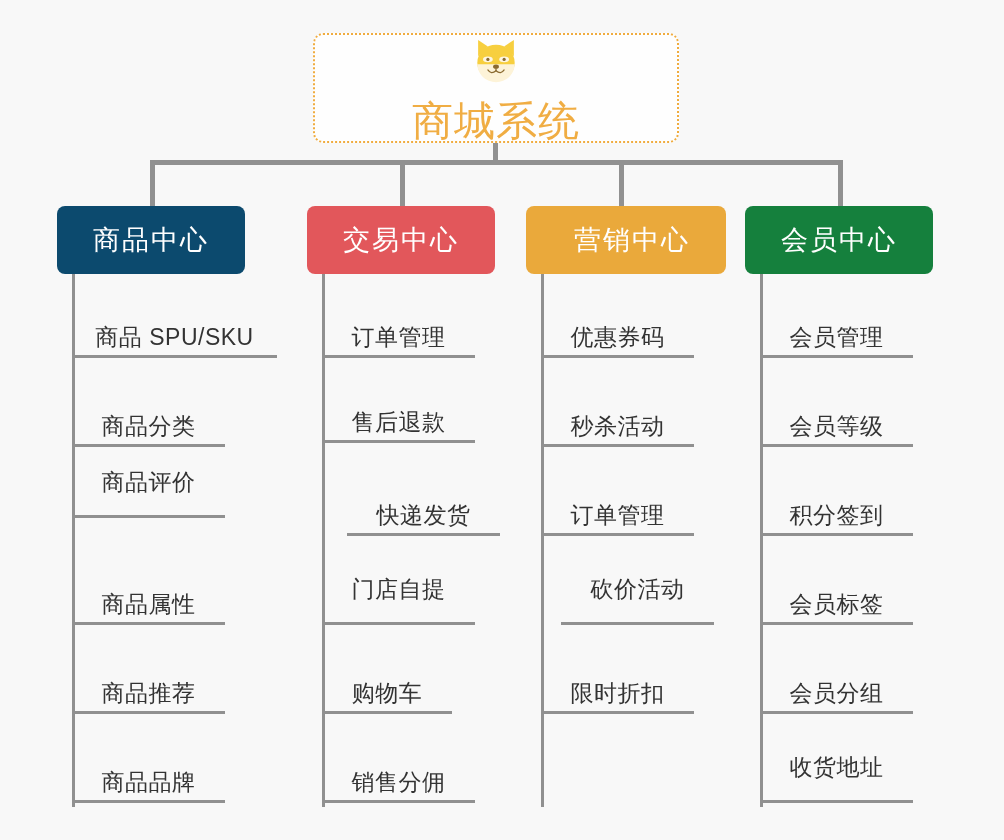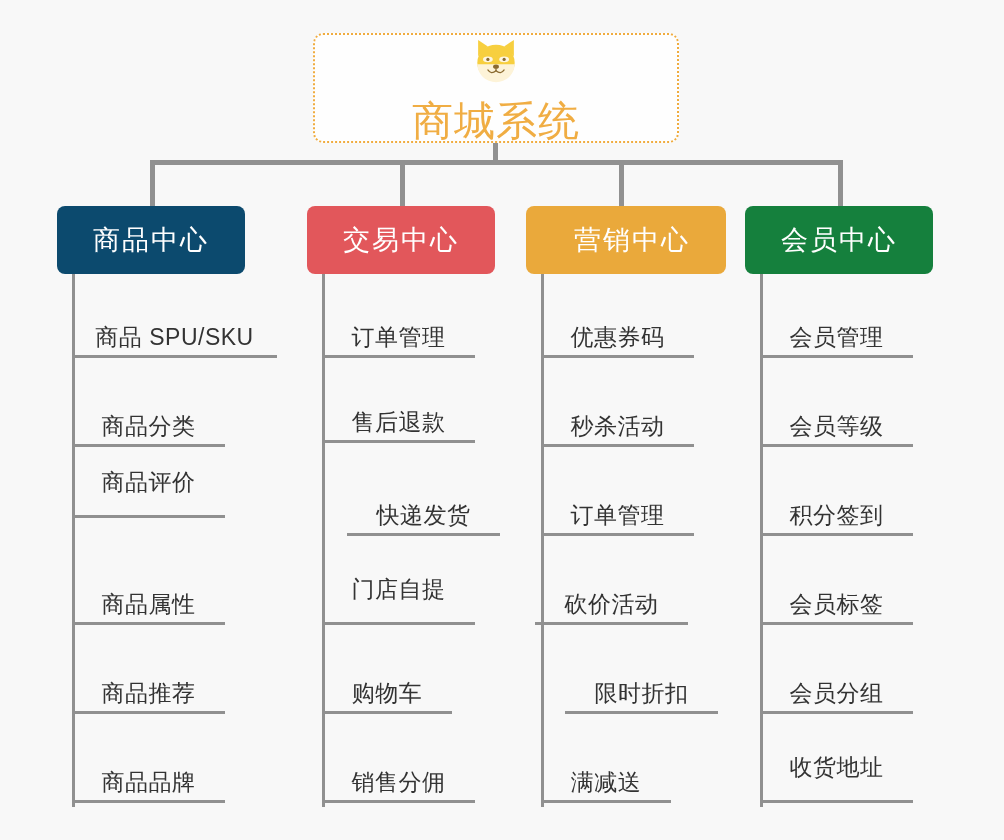--- a/index.html
+++ b/index.html
@@ -188,28 +188,25 @@
   <div class="leaf-spine" style="left:541px; top:274px; height:533px;"></div>
   <div class="leaf-item" style="left:541px; top:292px; width:153px;">
       <span>优惠券码</span>
     </div>
   <div class="leaf-item" style="left:541px; top:381px; width:153px;">
       <span>秒杀活动</span>
     </div>
   <div class="leaf-item" style="left:541px; top:470px; width:153px;">
       <span>订单管理</span>
     </div>
-  <div class="leaf-item" style="left:535px; top:559px; width:153px;">
+  <div class="leaf-item" style="left:561px; top:559px; width:153px;align-items:center;">
       <span>砍价活动</span>
     </div>
-  <div class="leaf-item" style="left:541px; top:648px; width:153px;margin-left:24px;">
+  <div class="leaf-item" style="left:541px; top:648px; width:153px;">
       <span>限时折扣</span>
-    </div>
-  <div class="leaf-item" style="left:541px; top:737px; width:130px;">
-      <span>满减送</span>
     </div>
 
   <div class="cat-box" style="left: 745px; top: 206px; background: #15803d;">
     <span>会员中心</span>
   </div>
   <div class="leaf-spine" style="left:760px; top:274px; height:533px;"></div>
   <div class="leaf-item" style="left:760px; top:292px; width:153px;">
       <span>会员管理</span>
     </div>
   <div class="leaf-item" style="left:760px; top:381px; width:153px;">

